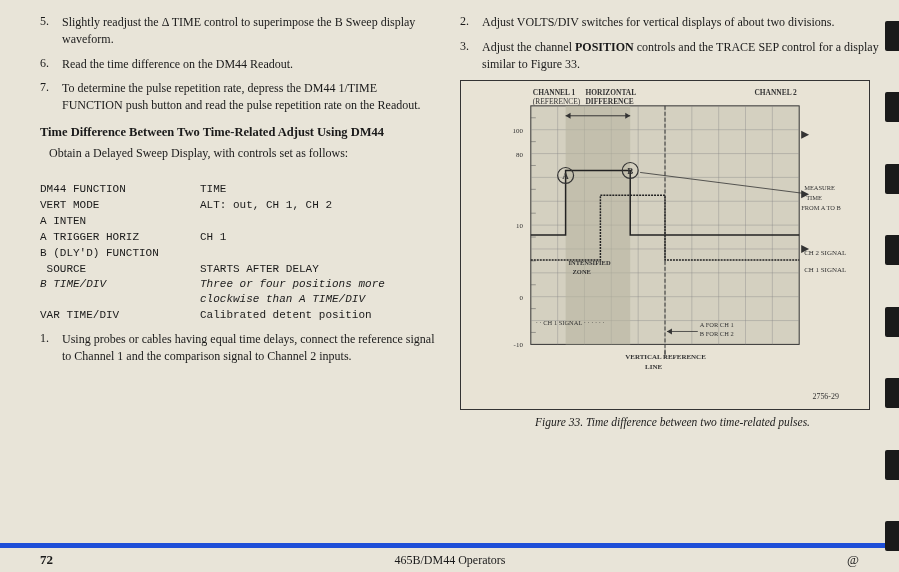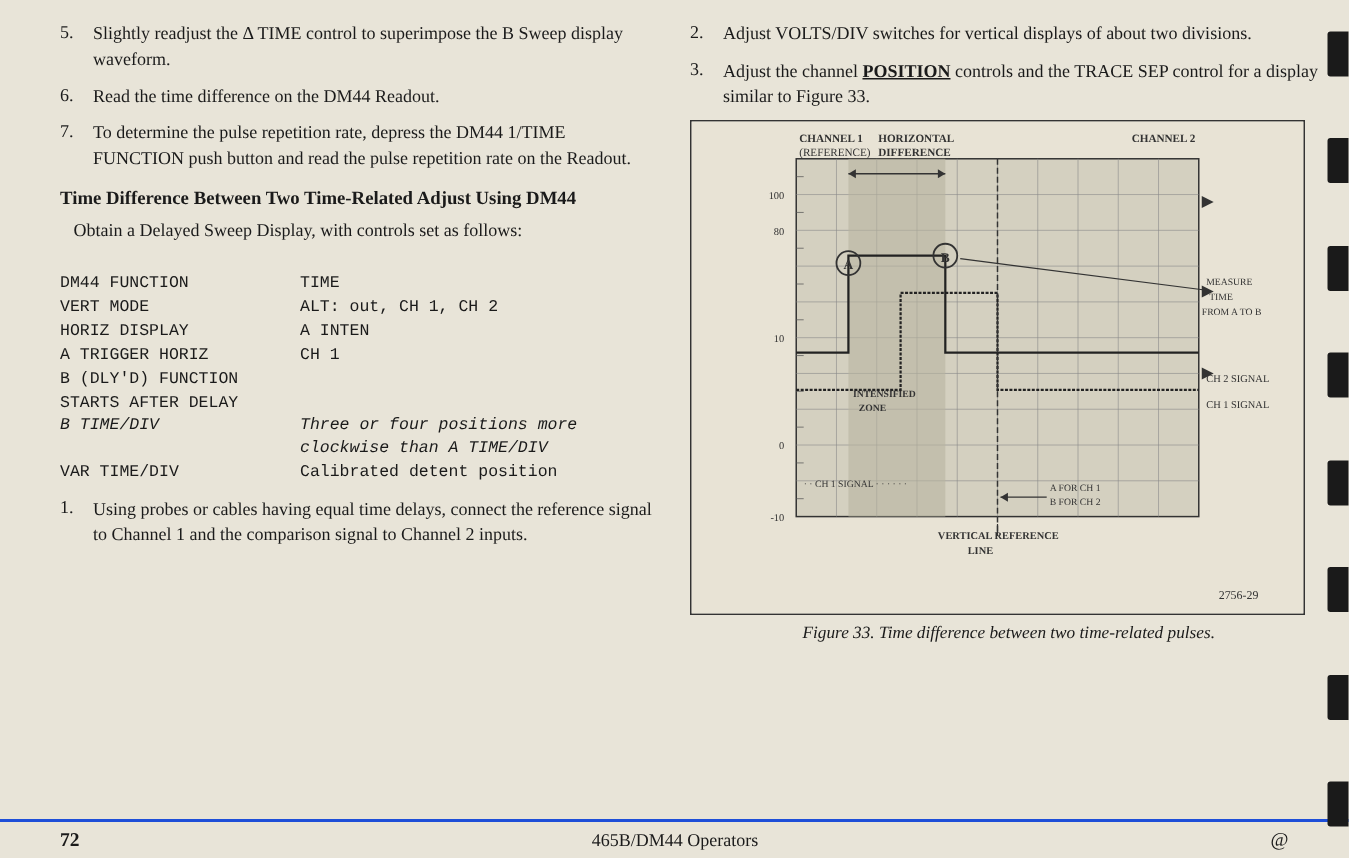--- a/index.html
+++ b/index.html
@@ -134,21 +134,21 @@
       margin-top: 4px;
       font-style: italic;
     }
 
     
     .page-footer {
       display: flex;
       justify-content: space-between;
       align-items: center;
       padding: 4px 40px 4px 40px;
-      border-top: 2px solid #1d4ed8;
+      border-top: 5px solid #1d4ed8;
       font-size: 12px;
     }
 
     .footer-page-num {
       font-weight: bold;
       font-size: 13px;
     }
 
     .footer-center {
       font-size: 12px;
@@ -159,21 +159,21 @@
     }
 
     
     .osc-svg {
       width: 100%;
       height: 100%;
     }
 
     
     .bold { font-weight: bold; }
-    .underline { text-decoration: underline; }
+    .underline { }
   </style>
 </head>
 <body>
 
 <div class="page-container">
   <div class="main-content">
 
     <div class="left-col">
 
       <div class="step-item">
@@ -200,32 +200,32 @@
       <div class="settings-table">
         <div class="settings-row">
           <span class="settings-key">DM44 FUNCTION</span>
           <span class="settings-val">TIME</span>
         </div>
         <div class="settings-row">
           <span class="settings-key">VERT MODE</span>
           <span class="settings-val">ALT: out, CH 1, CH 2</span>
         </div>
         <div class="settings-row">
-          <span class="settings-key">HORIZ DISPLAY</span>
           <span class="settings-val">A INTEN</span>
         </div>
         <div class="settings-row">
           <span class="settings-key">A TRIGGER HORIZ</span>
           <span class="settings-val">CH 1</span>
         </div>
         <div class="settings-row">
           <span class="settings-key">B (DLY'D) FUNCTION</span>
           <span class="settings-val"></span>
         </div>
         <div class="settings-row">
+          <span class="settings-key">&nbsp;SOURCE</span>
           <span class="settings-val">STARTS AFTER DELAY</span>
         </div>
         <div class="settings-row" style="align-items:flex-start;font-style:italic;">
           <span class="settings-key">B TIME/DIV</span>
           <span class="settings-val">Three or four positions more<br>clockwise than A TIME/DIV</span>
         </div>
         <div class="settings-row">
           <span class="settings-key">VAR TIME/DIV</span>
           <span class="settings-val">Calibrated detent position</span>
         </div>

